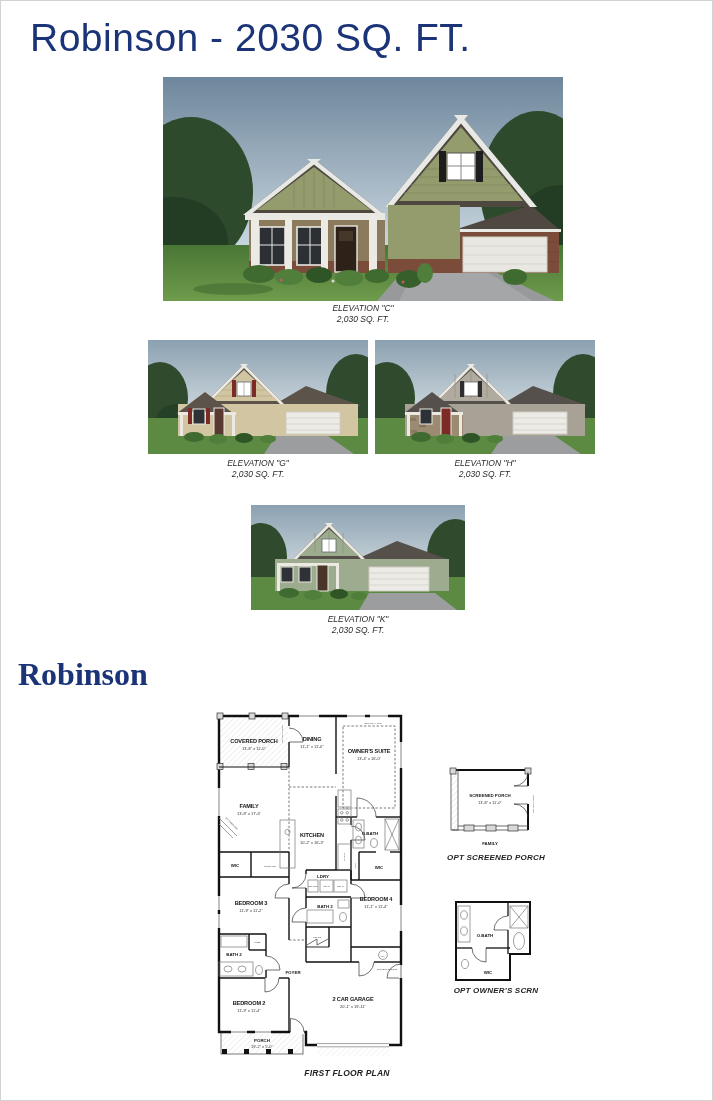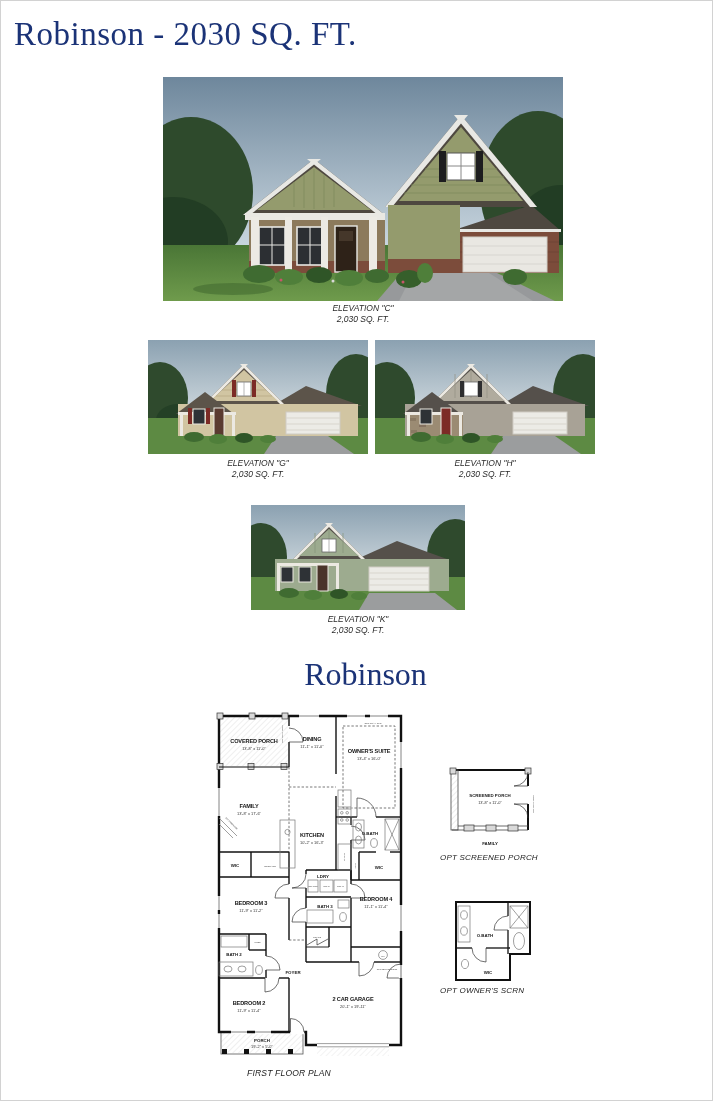--- a/index.html
+++ b/index.html
@@ -3,35 +3,35 @@
 <meta charset="utf-8">
 <style>
   html,body{margin:0;padding:0;}
   body{
     width:713px;height:1101px;position:relative;background:#ffffff;
     font-family:"Liberation Sans", sans-serif;overflow:hidden;
   }
   .frame{position:absolute;inset:0;border:1px solid #d2d2d2;pointer-events:none;}
   .abs{position:absolute;}
   .title-main{
-    left:14px;top:16px;width:600px;
-    font-family:Liberation Serif, serif;
-    font-size:33px;color:#1b3377;letter-spacing:0.5px;
+    left:30px;top:16px;width:600px;
+    font-family:Liberation Sans, sans-serif;
+    font-size:39px;color:#1b3377;letter-spacing:0.5px;
   }
   .title-plan{
-    left:0;top:656px;width:713px;text-align:center;padding-left:18px;box-sizing:border-box;
-    font-family:"Liberation Serif", serif;font-size:32px;color:#1b3377;
+    left:0;top:656px;width:713px;padding-left:18px;box-sizing:border-box;
+    font-family:"Liberation Serif", serif;font-size:32px;color:#1b3377;font-weight:bold;
   }
   .photo{position:absolute;overflow:hidden;}
   .cap{
     position:absolute;text-align:center;font-style:italic;
     font-size:8.5px;line-height:1.35;color:#2a2a2a;
   }
   .cap-bold{
-    position:absolute;font-style:italic;font-weight:normal;
+    position:absolute;text-align:center;font-style:italic;font-weight:bold;
     font-size:8px;color:#222;letter-spacing:0.2px;
   }
   svg text{font-family:"Liberation Sans", sans-serif;fill:#161616;}
   .rname{font-weight:bold;font-size:5.6px;letter-spacing:-0.15px;}
   .rname-sm{font-weight:bold;font-size:4.4px;}
   .rdims{font-size:3.9px;fill:#333;}
   .rtiny{font-size:2.4px;fill:#444;}
   .rtiny2{font-size:2.1px;fill:#444;}
 </style>
 </head>

